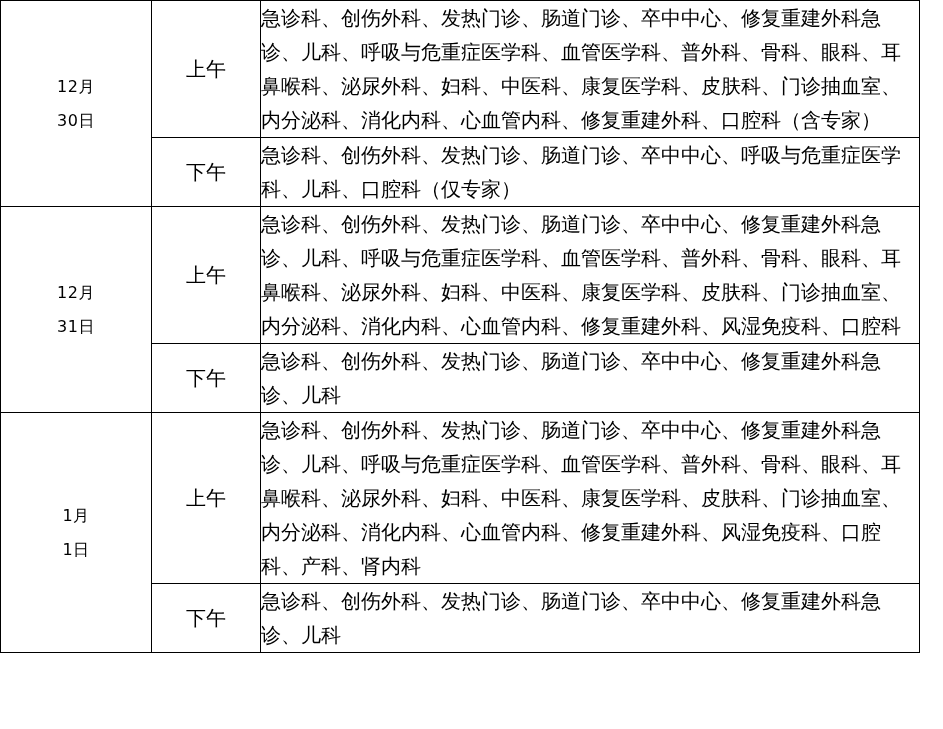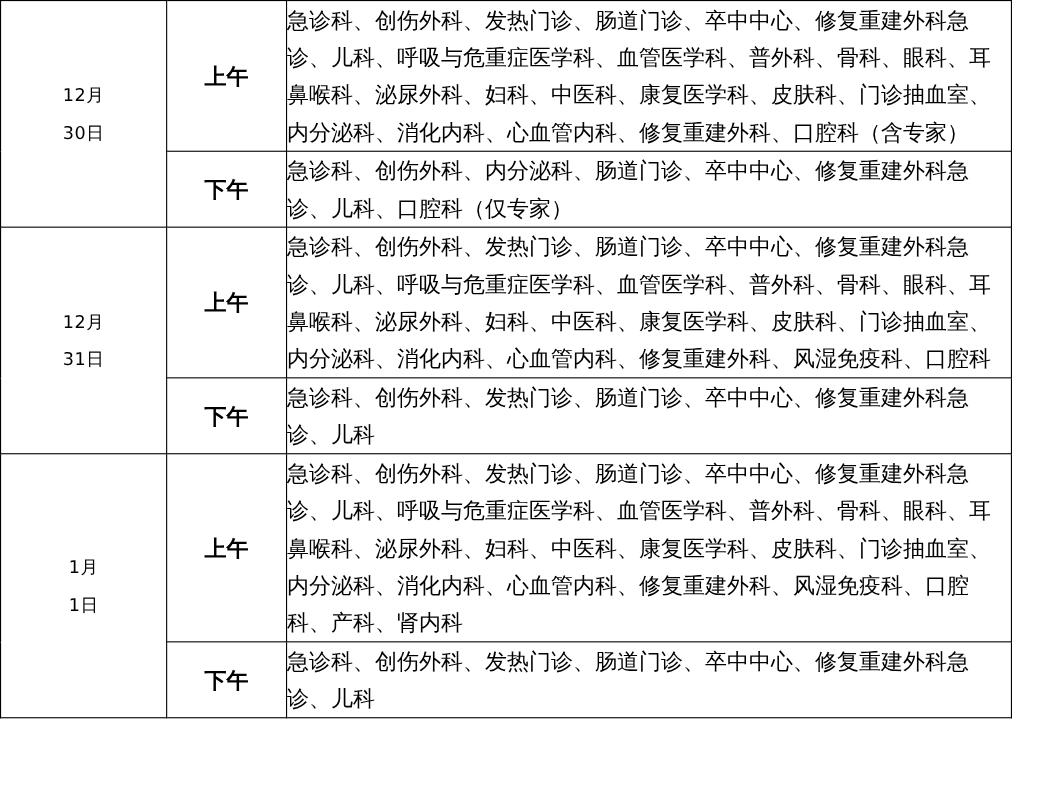--- a/index.html
+++ b/index.html
@@ -35,21 +35,20 @@
     text-align: center;
     font-size: 16px;
     line-height: 34px;
     letter-spacing: 0.5px;
   }
   td.period-cell {
     width: 108px;
     text-align: center;
     font-size: 20px;
     line-height: 30px;
-    font-weight: bold;
   }
   td.dept-cell {
     text-align: left;
     font-size: 20px;
     line-height: 34px;
     padding: 9px 12px 9px 14px;
   }
   .date-line {
     display: block;
   }
@@ -71,21 +70,21 @@
           <span class="date-line">30日</span>
         </td>
         <td class="period-cell">上午</td>
         <td class="dept-cell">
           <span class="dept-text">急诊科、创伤外科、发热门诊、肠道门诊、卒中中心、修复重建外科急诊、儿科、呼吸与危重症医学科、血管医学科、普外科、骨科、眼科、耳鼻喉科、泌尿外科、妇科、中医科、康复医学科、皮肤科、门诊抽血室、内分泌科、消化内科、心血管内科、修复重建外科、口腔科（含专家）</span>
         </td>
       </tr>
       <tr>
         <td class="period-cell">下午</td>
         <td class="dept-cell">
-          <span class="dept-text">急诊科、创伤外科、内分泌科、肠道门诊、卒中中心、修复重建外科急诊、儿科、口腔科（仅专家）</span>
+          <span class="dept-text">急诊科、创伤外科、发热门诊、肠道门诊、卒中中心、呼吸与危重症医学科、儿科、口腔科（仅专家）</span>
         </td>
       </tr>
 
       <tr>
         <td class="date-cell" rowspan="2">
           <span class="date-line">12月</span>
           <span class="date-line">31日</span>
         </td>
         <td class="period-cell">上午</td>
         <td class="dept-cell">

